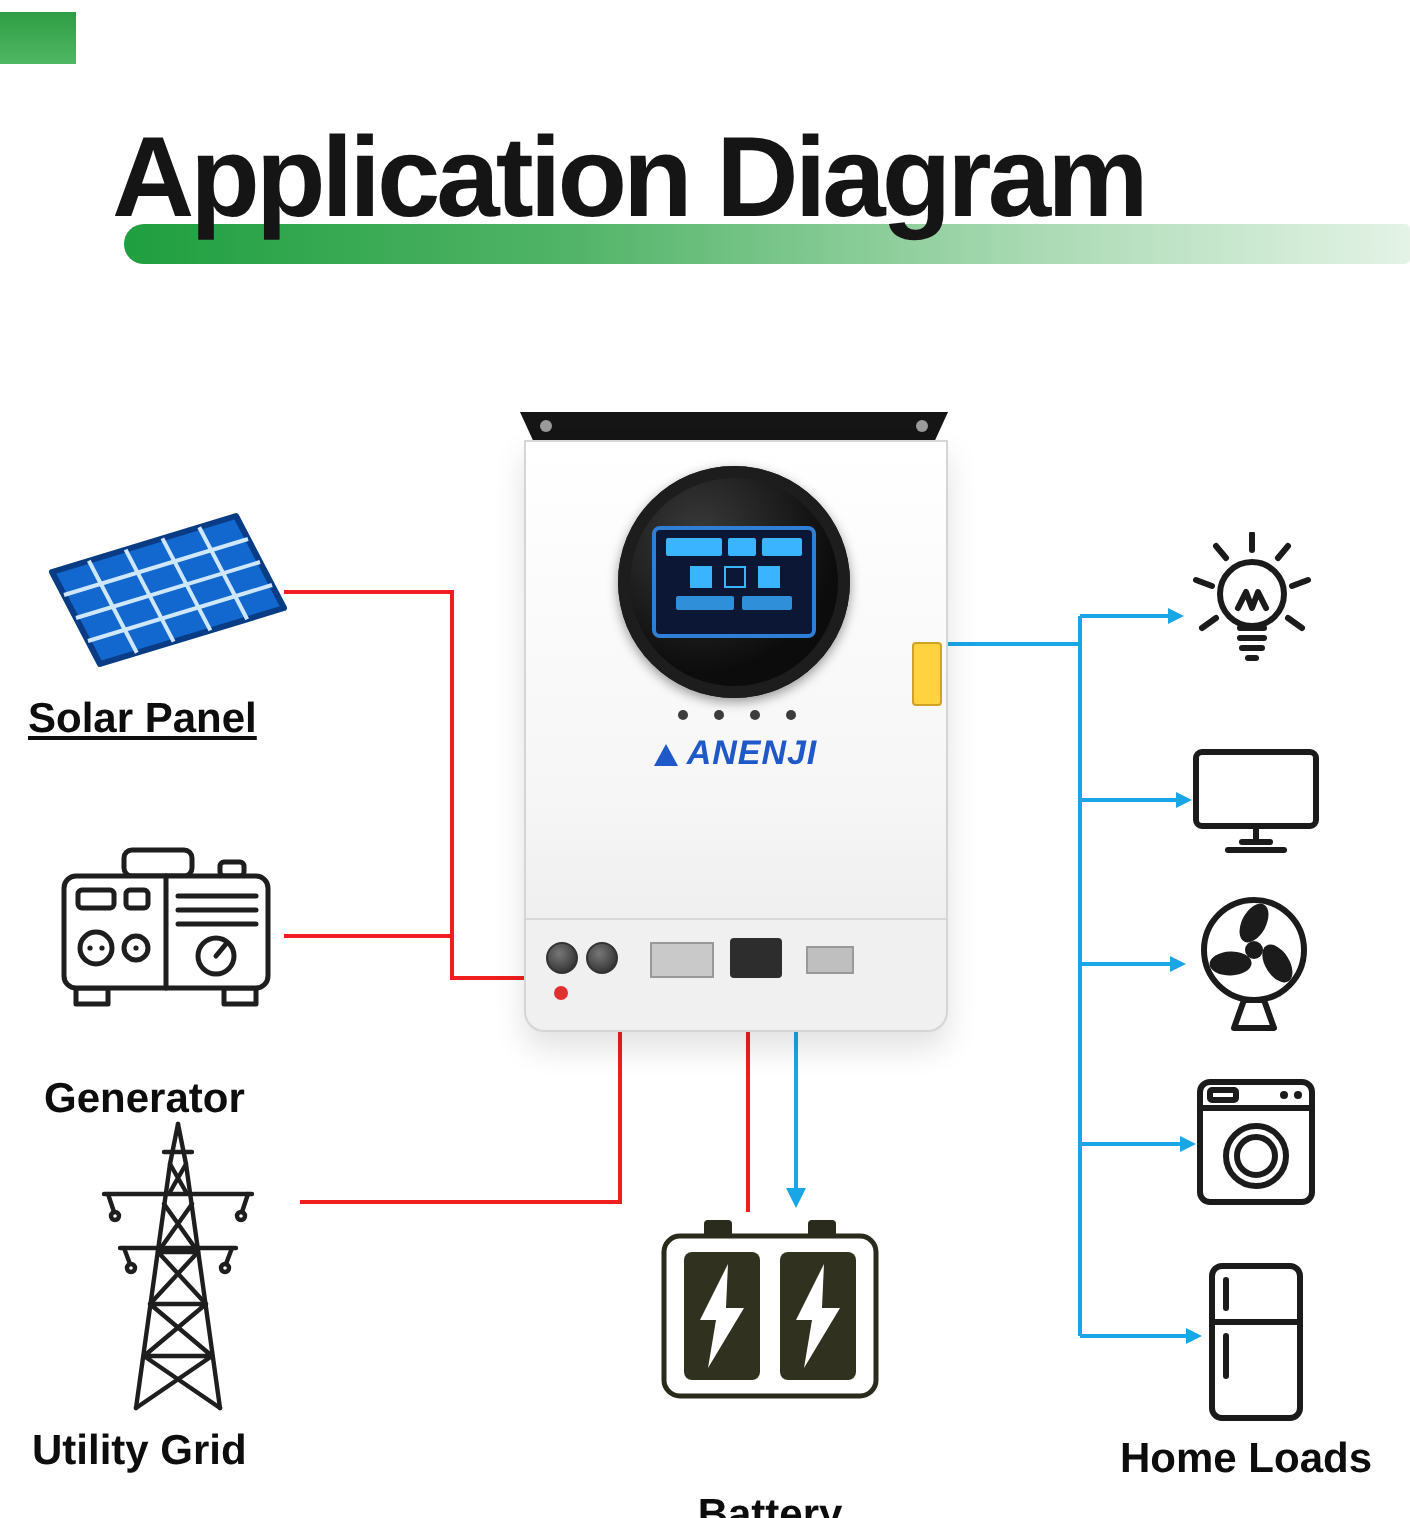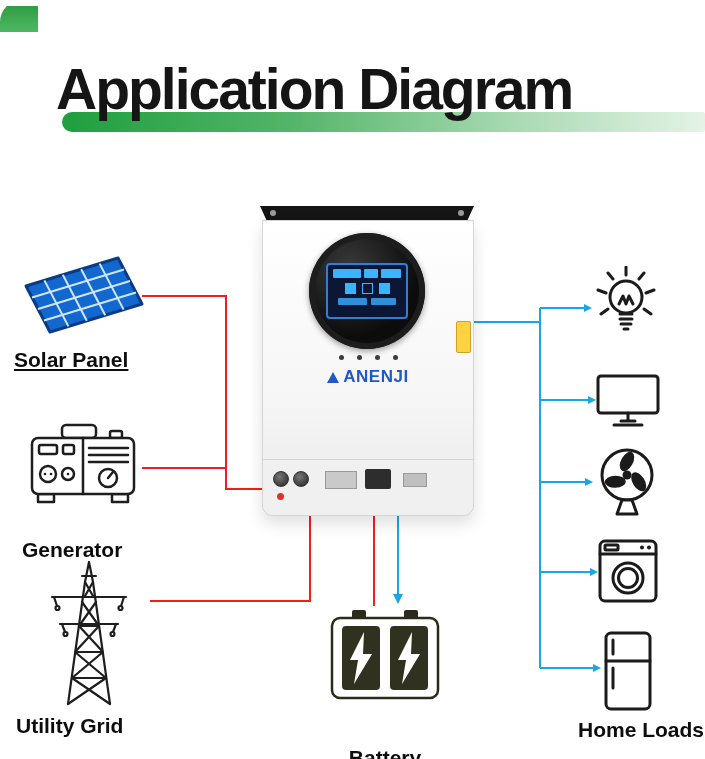--- a/index.html
+++ b/index.html
@@ -1,17 +1,17 @@
 <!DOCTYPE html>
 <html><head>
 <meta charset="utf-8">
 <style>
   html,body{margin:0;padding:0;background:#ffffff;}
   body{font-family:"Liberation Sans",sans-serif;color:#111;}
-  .page{position:relative;width:705px;height:759px;background:#fff;overflow:hidden;border-radius:22px;}
+  .page{position:relative;width:705px;height:759px;background:#fff;overflow:hidden;}
   .abs{position:absolute;}
   .title{position:absolute;left:56px;top:56px;font-size:57px;font-weight:900;letter-spacing:-2px;color:#151515;z-index:3;white-space:nowrap;}
   .title-bar{position:absolute;left:62px;top:112px;width:643px;height:20px;border-radius:12px 3px 3px 12px;background:linear-gradient(90deg,#1f9f3f 0%,#52b468 35%,#a8d9b2 70%,#e4f3e6 100%);z-index:2;}
   .corner-accent{position:absolute;left:0;top:6px;width:38px;height:26px;background:linear-gradient(180deg,#2f9e44,#4fb763);}
   .node-label{position:absolute;font-size:21px;font-weight:bold;color:#0d0d0d;white-space:nowrap;z-index:2;}
   .icon{position:absolute;z-index:2;}
   line,path,polyline{vector-effect:non-scaling-stroke;}
   
   .inverter{position:absolute;left:262px;top:206px;width:210px;height:308px;z-index:2;}
   .bracket{position:absolute;left:-2px;top:0;width:214px;height:14px;background:#151515;clip-path:polygon(0 0,100% 0,97% 100%,3% 100%);}
@@ -21,21 +21,21 @@
   .lcd{position:absolute;left:17px;top:30px;width:82px;height:56px;background:#0b1735;border:2px solid #2f7fd6;border-radius:4px;box-sizing:border-box;}
   .lcd-row1{margin:4px 5px 0;height:9px;display:flex;gap:3px;}
   .lcd-row1 span{background:#3ab4ff;border-radius:1px;}
   .lcd-row2{margin:5px 5px 0;display:flex;gap:6px;justify-content:center;}
   .lcd-cell{width:11px;height:11px;border:1px solid #3ab4ff;box-sizing:border-box;}
   .lcd-cell.fill{background:#3ab4ff;}
   .lcd-row3{margin:4px 10px 0;height:7px;display:flex;gap:4px;}
   .lcd-row3 span{background:#2f8fd9;border-radius:1px;}
   .touch-row{position:absolute;left:0;right:0;top:134px;display:flex;justify-content:center;gap:13px;}
   .touch-dot{width:5px;height:5px;border-radius:50%;background:#3c3c3c;}
-  .logo-row{position:absolute;left:0;right:0;top:146px;display:flex;justify-content:center;align-items:center;gap:4px;}
+  .logo-row{position:absolute;left:0;right:0;top:146px;display:flex;justify-content:center;align-items:center;gap:4px;font-style:italic;}
   .logo-mark{width:0;height:0;border-left:6px solid transparent;border-right:6px solid transparent;border-bottom:11px solid #1f58c8;}
   .logo-text{font-size:17px;font-weight:bold;letter-spacing:.5px;color:#1f58c8;}
   .sticker{position:absolute;left:193px;top:100px;width:13px;height:30px;background:#ffd23f;border:1px solid #cfa126;border-radius:2px;}
   .seam{position:absolute;left:0;right:0;top:238px;height:1px;background:#d8d8d8;}
   .lower{position:absolute;left:0;right:0;top:239px;bottom:0;background:#f0f0f0;border-radius:0 0 10px 10px;}
   .conn-circle{position:absolute;width:14px;height:14px;border-radius:50%;background:radial-gradient(circle at 40% 35%,#777,#222);border:1px solid #333;}
   .port-block{position:absolute;}
 </style>
 </head>
 <body>
@@ -195,21 +195,21 @@
   </svg>
 
   <svg class="icon" style="left:600px;top:630px;" width="56" height="82" viewBox="0 0 56 82">
     <g stroke="#1b1b1b" stroke-width="3" fill="none" stroke-linecap="round" stroke-linejoin="round">
       <rect x="6" y="3" width="44" height="76" rx="5"></rect>
       <path d="M6,31 H50"></path>
       <path d="M13,10 V24 M13,38 V58"></path>
     </g>
   </svg>
 
-  <div class="node-label" style="left:560px;top:718px;width:144px;text-align:right;">Home Loads</div>
+  <div class="node-label" style="left:560px;top:718px;width:144px;text-align:left;">Home Loads</div>
 
   <div class="inverter">
     <div class="bracket">
       <span class="screw" style="left:10px;"></span>
       <span class="screw" style="right:10px;"></span>
     </div>
     <div class="inv-body">
       <div class="ring">
         <div class="lcd">
           <div class="lcd-row1">

